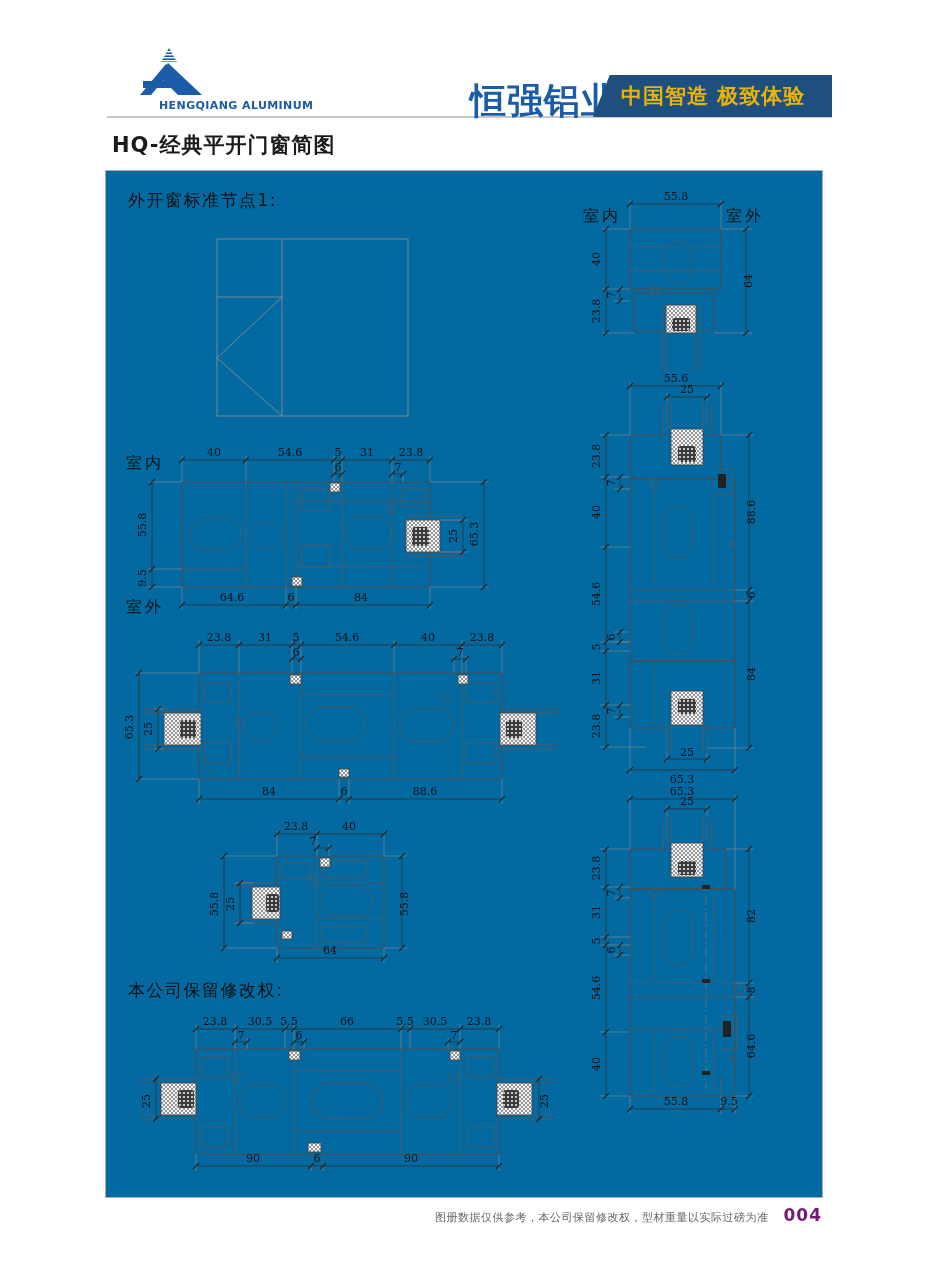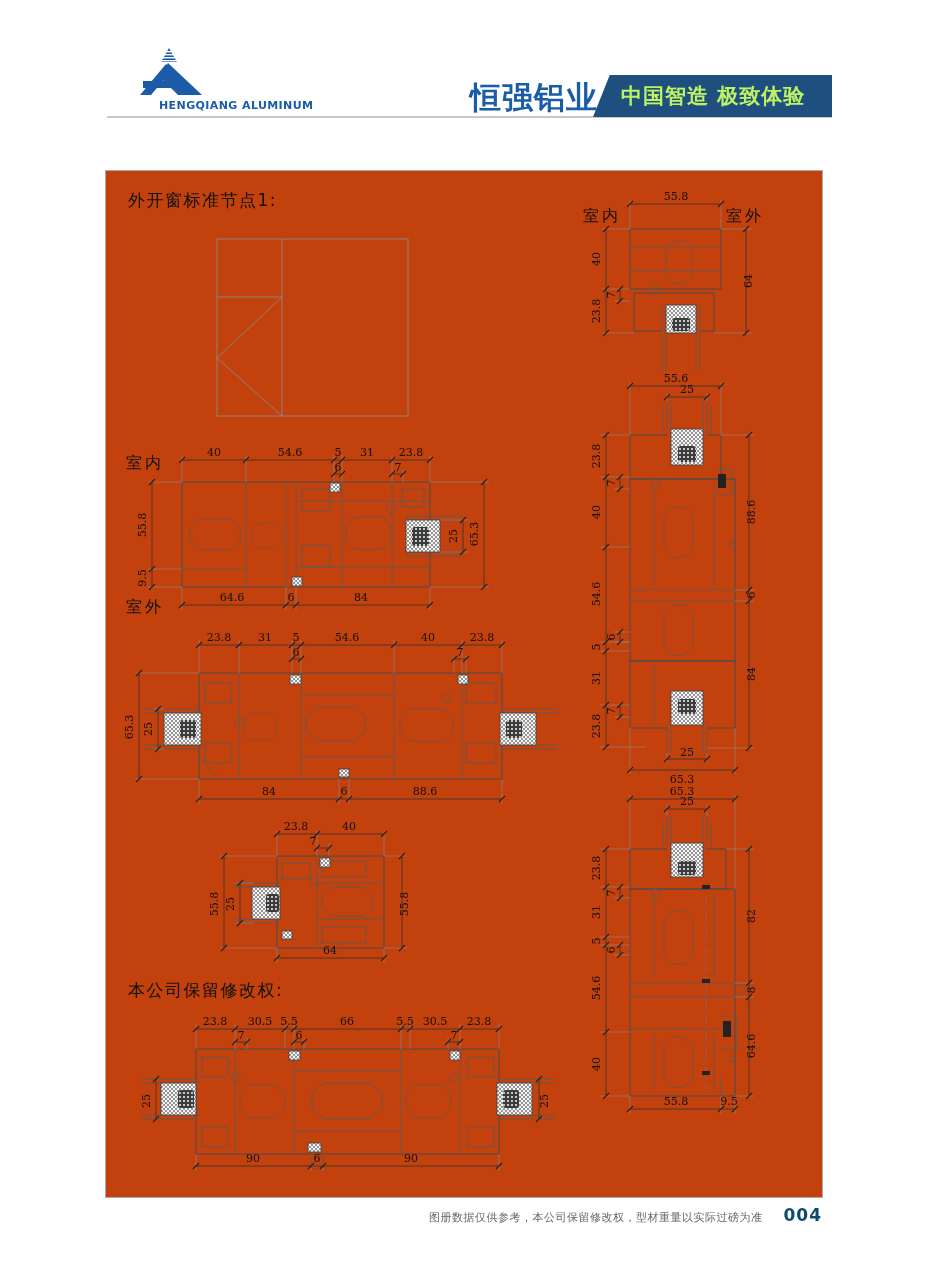--- a/index.html
+++ b/index.html
@@ -3,37 +3,37 @@
 <meta charset="utf-8">
 <style>
   html,body{margin:0;padding:0;background:#fff;}
   .page{position:relative;width:930px;height:1262px;background:#fff;overflow:hidden;
         font-family:"DejaVu Sans",sans-serif;}
   
   .logo-svg{position:absolute;left:130px;top:47px;}
   .logo-text{position:absolute;left:111px;top:99px;width:140px;font-size:11px;font-weight:bold;
              color:#1a5ca8;letter-spacing:.4px;white-space:nowrap;padding-left:48px;}
   .header-rule{position:absolute;left:107px;top:116px;width:725px;height:2px;background:#c7c7c7;}
-  .brand-cn{position:absolute;left:470px;top:77px;font-size:31px;font-weight:bold;color:#1a5ca8;
+  .brand-cn{position:absolute;left:470px;top:77px;font-size:36px;font-weight:bold;color:#1a5ca8;
             letter-spacing:1px;}
   .banner{position:absolute;left:593px;top:75px;width:239px;height:42px;background:#1e4f7e;
           clip-path:polygon(7% 0,100% 0,100% 100%,0 100%);display:flex;align-items:center;}
-  .banner span{color:#bef264;font-size:21px;font-weight:bold;letter-spacing:1px;padding-left:28px;white-space:nowrap;}
+  .banner span{color:#eab308;font-size:21px;font-weight:bold;letter-spacing:1px;padding-left:28px;white-space:nowrap;}
   .page-title{position:absolute;left:112px;top:131px;font-size:21px;font-weight:bold;color:#1a1a1a;
               letter-spacing:1px;}
   
   .content-box{position:absolute;left:105px;top:170px;width:716px;height:1026px;
-               border:1px solid #ababab;background:#c2410c;}
+               border:1px solid #ababab;background:#0369a1;}
   .sec-title{position:absolute;font-size:17px;color:#111;letter-spacing:1.5px;white-space:nowrap;}
   #sec1{left:22px;top:18px;}
   #sec2{left:22px;top:808px;}
   
   .footer{position:absolute;left:105px;top:1205px;width:717px;text-align:right;}
   .footer .note{font-size:11px;color:#666;letter-spacing:.5px;}
-  .footer .num{font-size:17px;font-weight:bold;color:#0c4a6e;margin-left:16px;letter-spacing:1px;}
+  .footer .num{font-size:17px;font-weight:bold;color:#701a75;margin-left:10px;letter-spacing:1px;}
   
   .pro{fill:none;stroke:#4d4d4d;stroke-width:1;}
   .thin{fill:none;stroke:#5a5a5a;stroke-width:.8;}
   .ext{fill:none;stroke:#8f8f8f;stroke-width:.6;}
   .dim{fill:none;stroke:#333;stroke-width:.8;
        marker-start:url(#tk);marker-mid:url(#tk);marker-end:url(#tk);}
   .cl{fill:none;stroke:#777;stroke-width:.7;stroke-dasharray:9 3 2 3;}
   text.d{font-family:"DejaVu Serif",serif;font-size:11px;fill:#111;text-anchor:middle;}
   text.cjk{font-family:"DejaVu Sans",sans-serif;font-size:16px;fill:#111;letter-spacing:3px;}
   .hxr{fill:url(#hx);stroke:#444;stroke-width:.8;}
@@ -60,20 +60,21 @@
       <rect x="13" y="34" width="42" height="7"></rect>
       <polygon points="39,41 33,48 45,48" fill="#fff"></polygon>
     </g>
   </svg>
   <div class="logo-text">HENGQIANG ALUMINUM</div>
   <div class="header-rule"></div>
   <div class="brand-cn">恒强铝业</div>
   <div class="banner">
     <span>中国智造 极致体验</span>
   </div>
+  <div class="page-title">HQ-经典平开门窗简图</div>
 
   <div class="content-box">
     <div class="sec-title" id="sec1">外开窗标准节点1:</div>
     <div class="sec-title" id="sec2">本公司保留修改权:</div>
 
     <svg width="716" height="1026" viewBox="0 0 716 1026">
       <defs>
         <marker id="tk" markerWidth="10" markerHeight="10" refX="5" refY="5" markerUnits="userSpaceOnUse" orient="0">
           <path d="M2 8L8 2" stroke="#222" stroke-width="1.1" fill="none"></path>
         </marker>

